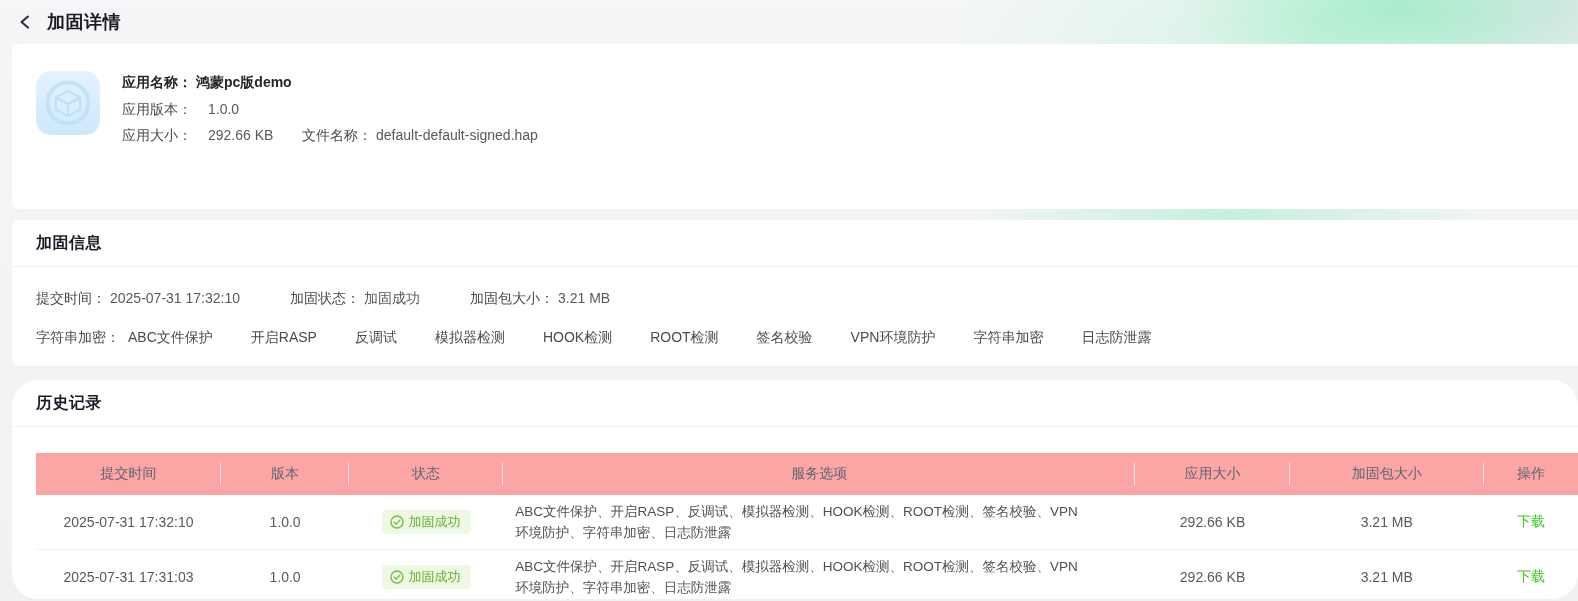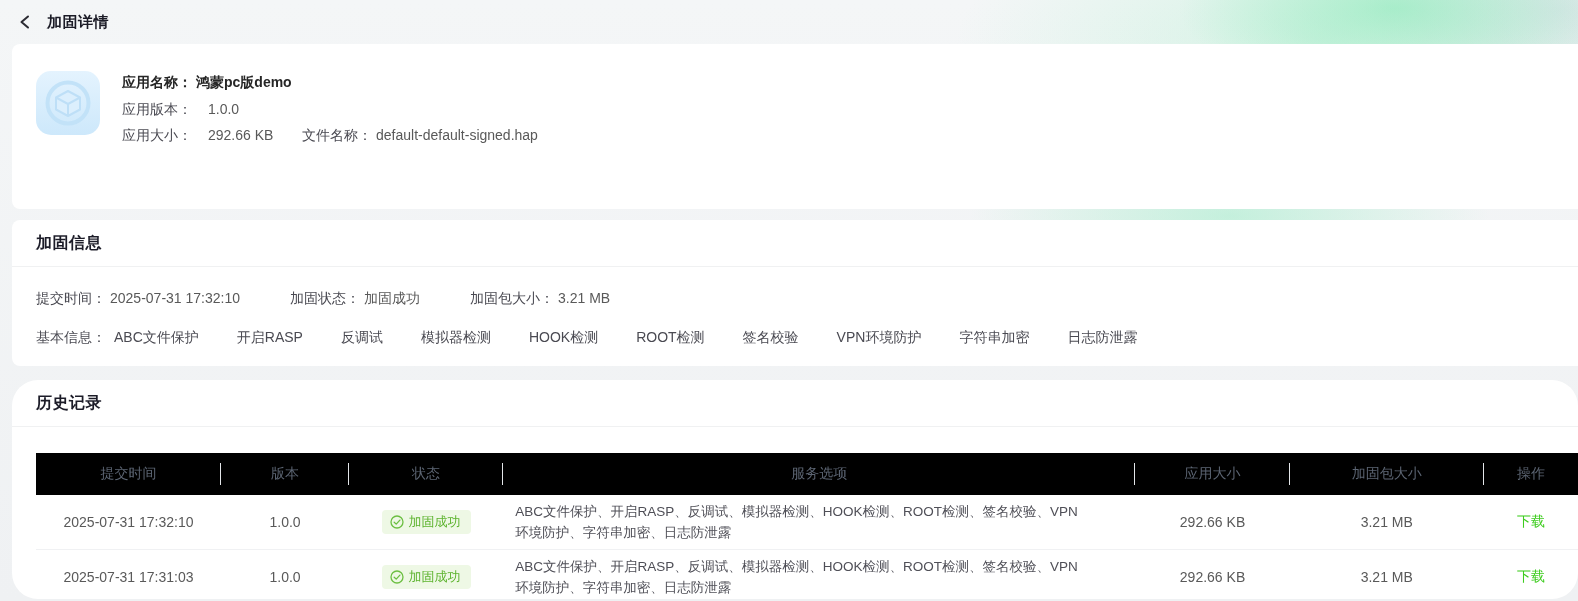--- a/index.html
+++ b/index.html
@@ -13,21 +13,21 @@
     background:
       radial-gradient(ellipse 300px 120px at 1395px 8px,  rgba(134,233,182,.60), rgba(134,233,182,0) 72%),
       radial-gradient(ellipse 520px 190px at 1320px 40px, rgba(160,238,198,.38), rgba(160,238,198,0) 70%),
       radial-gradient(ellipse 360px 120px at 1230px 216px, rgba(150,235,195,.50), rgba(150,235,195,0) 72%),
       radial-gradient(ellipse 260px 140px at 1560px 10px, rgba(205,216,224,.55), rgba(205,216,224,0) 75%),
       linear-gradient(180deg,#f4f6f7,#eff1f3);
   }
   
   .top-bar { height:44px; display:flex; align-items:center; padding-left:14px; }
   .back-btn { display:flex; align-items:center; justify-content:center; width:22px; height:22px; cursor:pointer; }
-  .page-title { font-size:15px; font-weight:bold; color:#1b1b26; margin-left:11px; letter-spacing:.5px; }
+  .page-title { font-size:18px; font-weight:bold; color:#1b1b26; margin-left:11px; letter-spacing:.5px; }
   
   .card { background:#fff; margin-left:12px; border-radius:8px 0 0 8px; }
   .card-head {
     padding:13px 24px 12px; font-size:16px; font-weight:bold; color:#1c1c28;
     border-bottom:1px solid #f0f1f2; letter-spacing:.5px;
   }
   .card-basic { height:165px; }
   .card-reinforce { height:146px; margin-top:11px; }
   .card-history { margin-top:14px; height:219px; overflow:hidden;border-radius:26px; }
   
@@ -44,21 +44,21 @@
   
   .reinforce-body { padding:21px 24px 0 24px; font-size:14px; }
   .info-line { display:flex; align-items:center; line-height:20px; }
   .info-item { display:flex; margin-right:50px; }
   .services-line { margin-top:21px; display:flex; flex-wrap:wrap; }
   .service-item { color:#4a4a52; margin-right:38px; cursor:default; }
   
   .table-wrap { margin:26px 0 0 24px; }
   table { width:100%; border-collapse:collapse; table-layout:fixed; font-size:14px; }
   th {
-    background:#000000; height:42px; font-weight:normal; color:#5c6573;
+    background:#fca5a5; height:42px; font-weight:normal; color:#5c6573;
     text-align:center; position:relative;
   }
   th:not(:last-child)::after {
     content:''; position:absolute; right:0; top:10px; bottom:10px; width:1px; background:#e3e6e9;
   }
   td {
     height:48px; text-align:center; color:#595959;
     border-bottom:1px solid #f0f1f3; padding:4px 6px;
   }
   td.services-cell {
@@ -140,21 +140,21 @@
         <span class="info-item">
           <span class="f-label">加固状态：</span>
           <span class="f-value">加固成功</span>
         </span>
         <span class="info-item">
           <span class="f-label">加固包大小：</span>
           <span class="f-value">3.21 MB</span>
         </span>
       </div>
       <div class="services-line">
-        <span class="f-label" style="margin-right:8px;">基本信息：</span>
+        <span class="f-label" style="margin-right:8px;">字符串加密：</span>
         <span class="service-item">ABC文件保护</span>
         <span class="service-item">开启RASP</span>
         <span class="service-item">反调试</span>
         <span class="service-item">模拟器检测</span>
         <span class="service-item">HOOK检测</span>
         <span class="service-item">ROOT检测</span>
         <span class="service-item">签名校验</span>
         <span class="service-item">VPN环境防护</span>
         <span class="service-item">字符串加密</span>
         <span class="service-item">日志防泄露</span>

